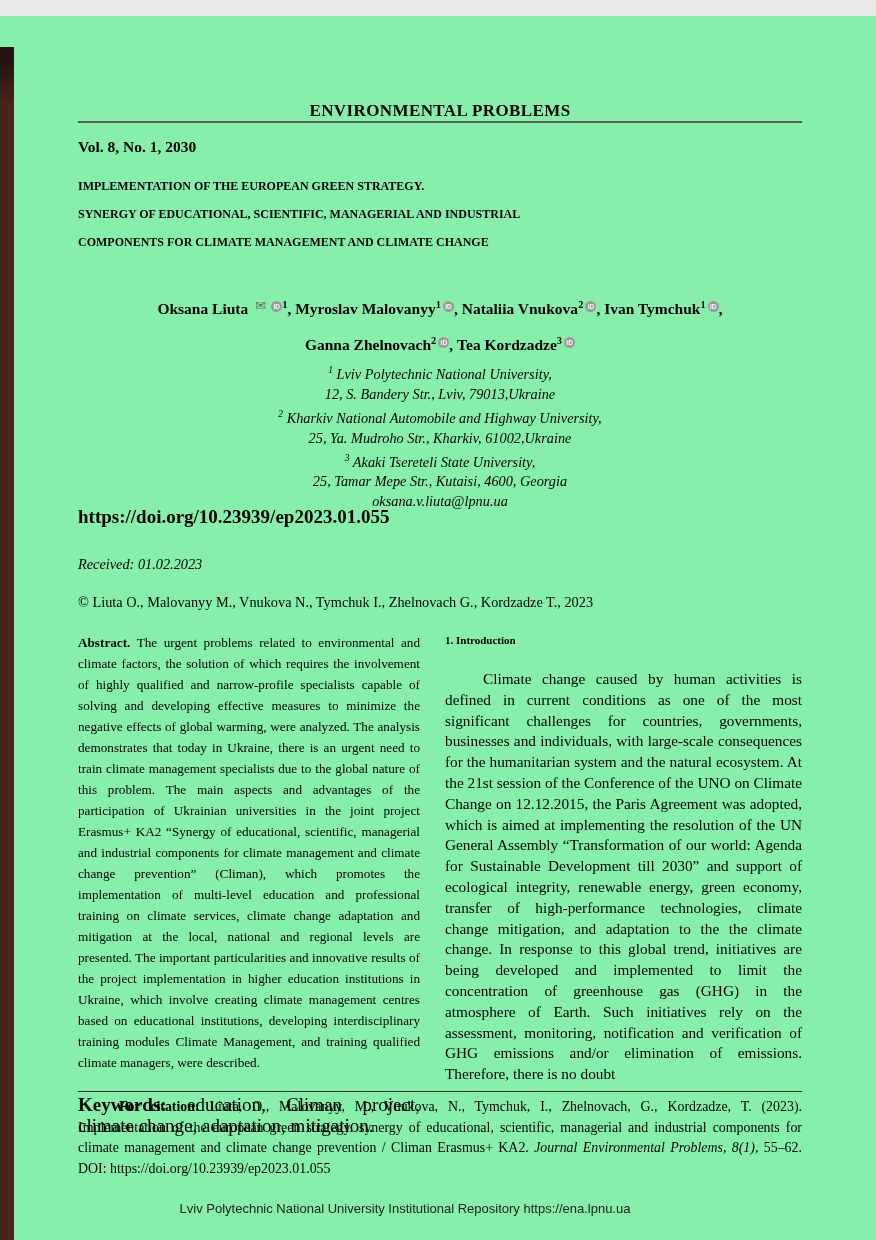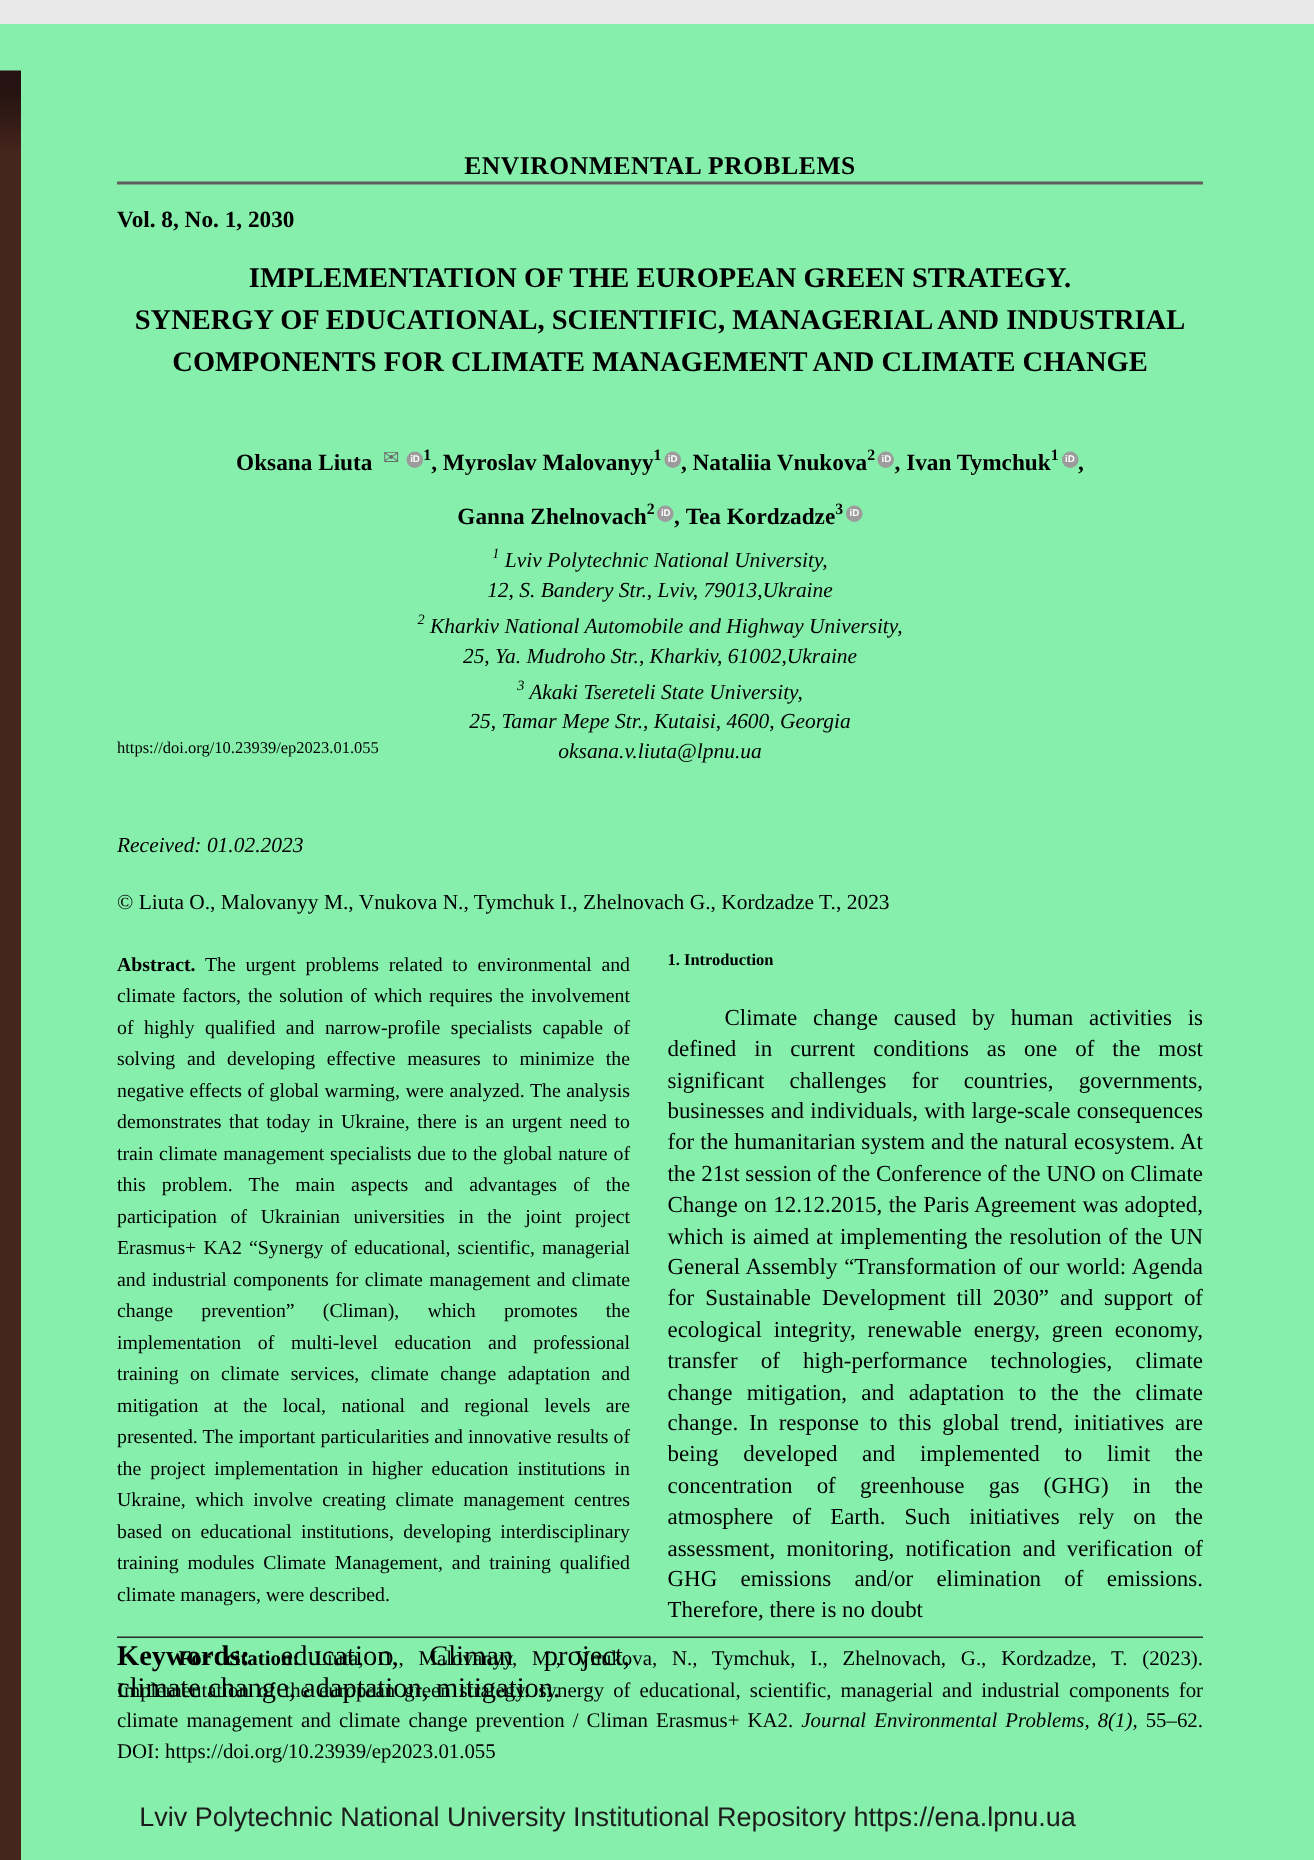--- a/index.html
+++ b/index.html
@@ -11,61 +11,61 @@
   .edge-bar {
     position:absolute; left:0; top:31px; width:14px; height:1209px;
     background:linear-gradient(180deg,#241310 0px,#241310 14px,#46251d 55px,#46251d 100%);
   }
   .blk { position:absolute; left:78px; width:724px; }
 
   .jheader { top:85px; text-align:center; font-weight:bold; font-size:17px; letter-spacing:.4px; }
   .jrule   { top:105px; height:0; border-top:2px solid #5f5f5f; }
   .vol     { top:122px; font-weight:bold; font-size:15.5px; }
 
-  .title   { top:156px; text-align:center; font-weight:bold; font-size:19px; line-height:28px; }
+  .title   { top:156px; font-weight:bold; font-size:12px; line-height:28px; }
 
   .authors { top:273px; text-align:center; font-weight:bold; font-size:15.5px; line-height:32px; }
   .author  { white-space:nowrap; }
   .asup    { font-size:10.5px; font-weight:bold; }
   .mail {
     display:inline-block; margin:0 3px 0 7px; font-weight:normal; font-size:13px;
     color:#6b6b6b; vertical-align:4px; line-height:11px;
   }
   .orcid {
     display:inline-block; width:11px; height:11px; border-radius:50%;
     background:#9c9c9c; color:#ffffff; text-align:center;
     font:bold 6.5px/11px "Liberation Sans",sans-serif;
     vertical-align:5px; margin:0 0 0 2px;
   }
   .sep { font-weight:bold; }
 
   .affil { top:344px; text-align:center; font-style:italic; font-size:14.3px; line-height:20px; }
   .affil sup { font-size:9.5px; }
 
-  .doi       { top:477px; font-size:11px; }
+  .doi       { top:490px; font-size:19px;font-weight:bold; }
   .received  { top:540px; font-style:italic; font-size:14.3px; }
   .copyright { top:578px; font-size:14.3px; }
 
   .cols { top:616px; display:flex; gap:25px; }
   .col-left  { width:342px; }
   .col-right { width:357px; }
   .abstract  { margin:0; font-size:13.2px; line-height:21px; text-align:justify; }
   .abstract b, .keywords b { font-weight:bold; }
   .keywords  { margin:21px 0 0; font-size:19px; line-height:21px; text-align:justify; }
   .intro-h   { margin:2px 0 0; font-weight:bold; font-size:11px; }
   .intro-p   { margin:23px 0 0; font-size:15.3px; line-height:20.8px; text-align:justify; text-indent:38px; }
 
   .cite-rule { top:1075px; height:0; border-top:1.5px solid #2c2c2c; }
   .citation  { top:1081px; font-size:13.9px; line-height:20.6px; text-align:justify; text-indent:41px; }
   .citation b { font-weight:bold; }
   .citation i { font-style:italic; }
 
   .repo {
     position:absolute; left:0; top:1185px; width:810px; text-align:center;
-    font-family:"Liberation Sans","DejaVu Sans",sans-serif; font-size:18px; color:#1c1c1c;
+    font-family:"Liberation Sans","DejaVu Sans",sans-serif; font-size:13px; color:#1c1c1c;
   }
 </style>
 </head>
 <body>
 
 <div class="page">
   <div class="edge-bar"></div>
 
   <div class="blk jheader">ENVIRONMENTAL PROBLEMS</div>
   <div class="blk jrule"></div>

